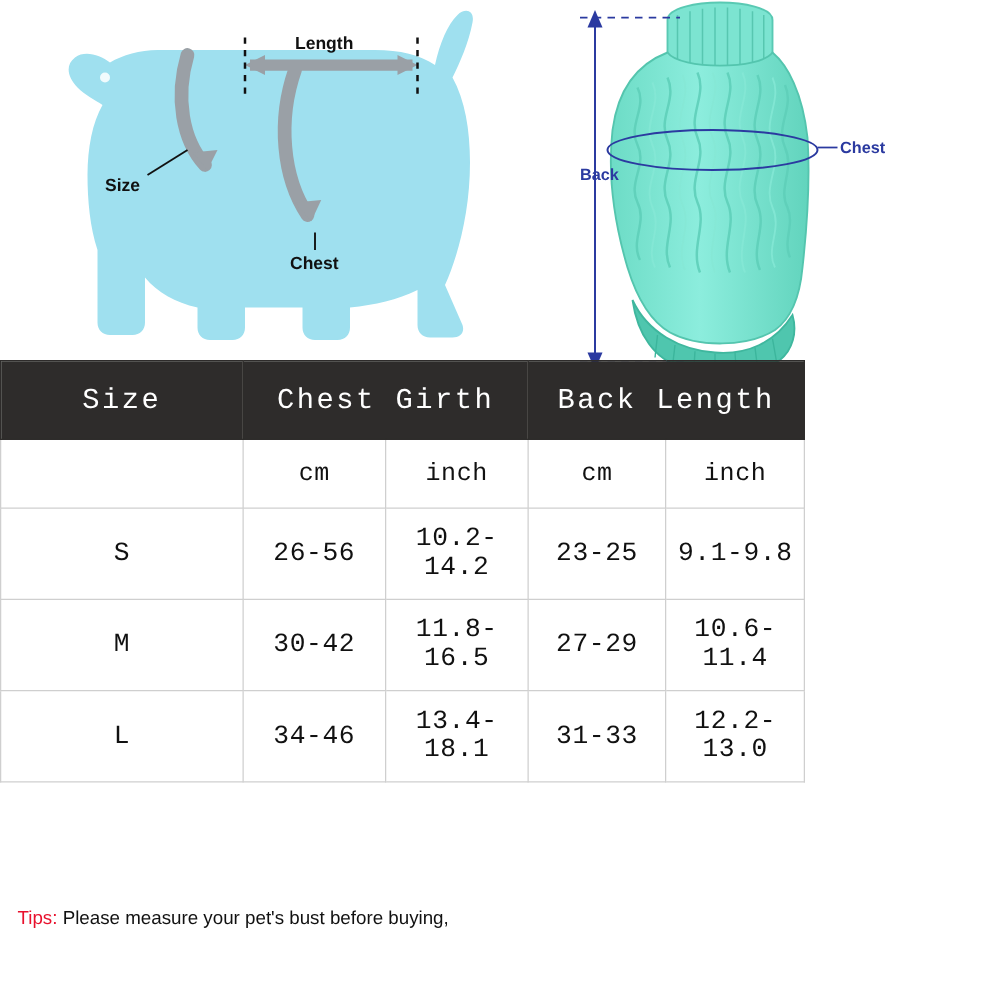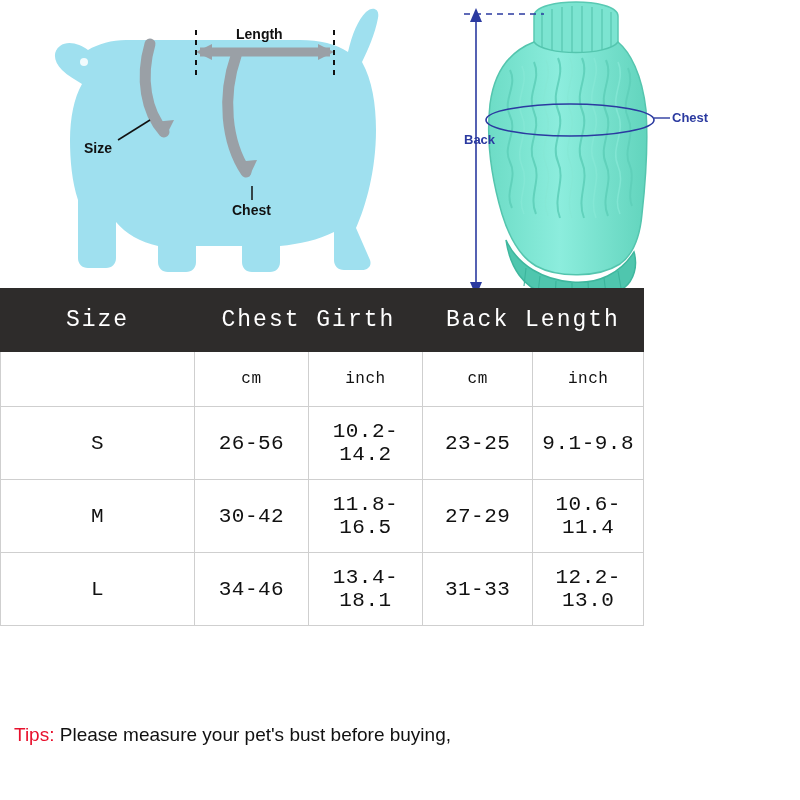--- a/index.html
+++ b/index.html
@@ -80,21 +80,21 @@
     height: 60px;
     font-size: 23px;
     font-weight: normal;
     border: 1px solid #2e2c2b;
     letter-spacing: 2px;
   }
   .unit-row td {
     background: #ffffff;
     color: #111;
     height: 52px;
-    font-size: 16px;
+    font-size: 20px;
   }
   .data-row td {
     background: #ffffff;
     color: #111;
     height: 70px;
     font-size: 21px;
   }
   .col-size { width: 140px; }
   .col-a { width: 165px; }
   .col-b { width: 172px; }
@@ -107,21 +107,21 @@
     left: 0;
     top: 706px;
     width: 800px;
     height: 94px;
     background: #ffffff;
     box-sizing: border-box;
     padding: 14px 14px 0 14px;
   }
   .tips-line {
     font-family: "Liberation Sans", sans-serif;
-    font-size: 19px;
+    font-size: 15px;
     color: #111;
     line-height: 30px;
   }
   .tips-word {
     color: #e8112d;
   }
   .tips-l2 {
     padding-left: 42px;
   }
 </style>

